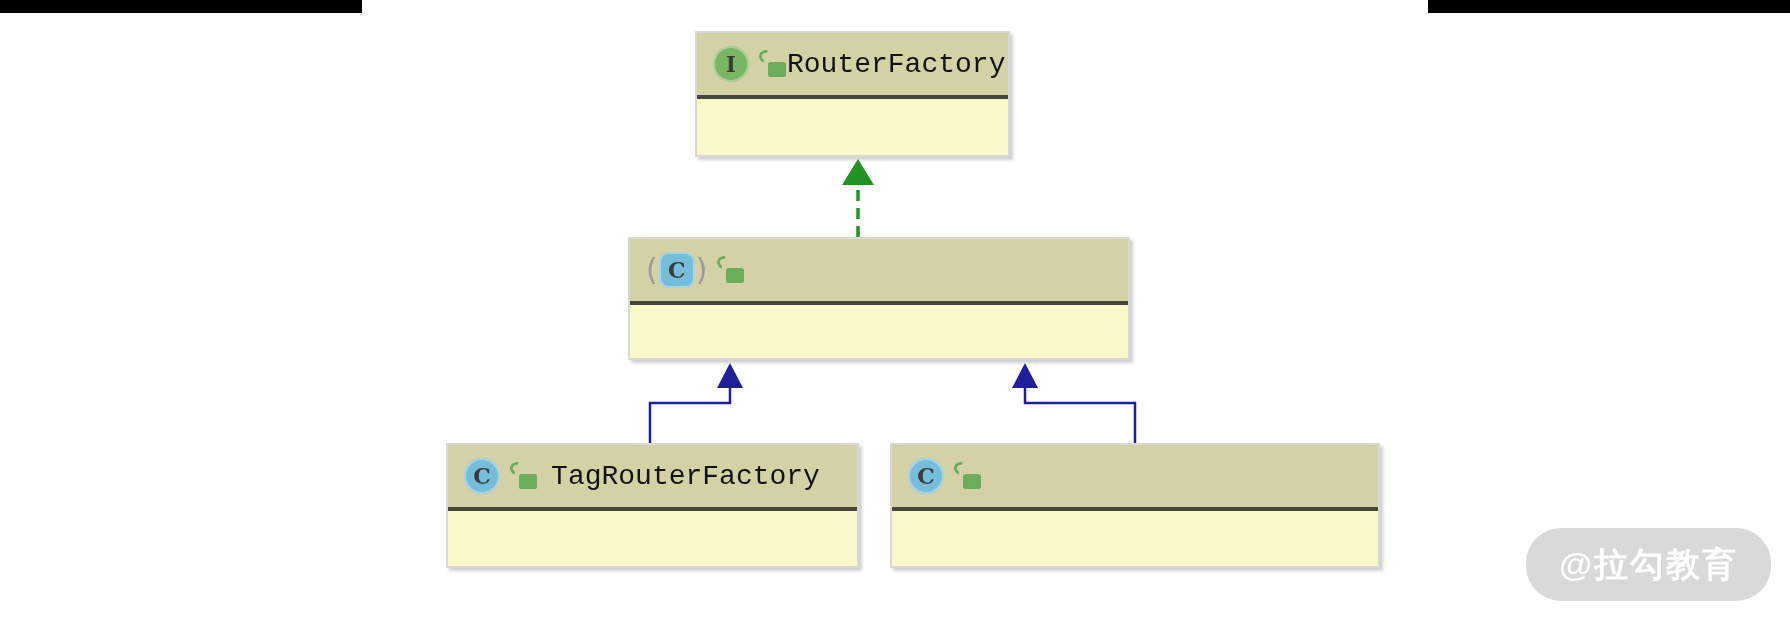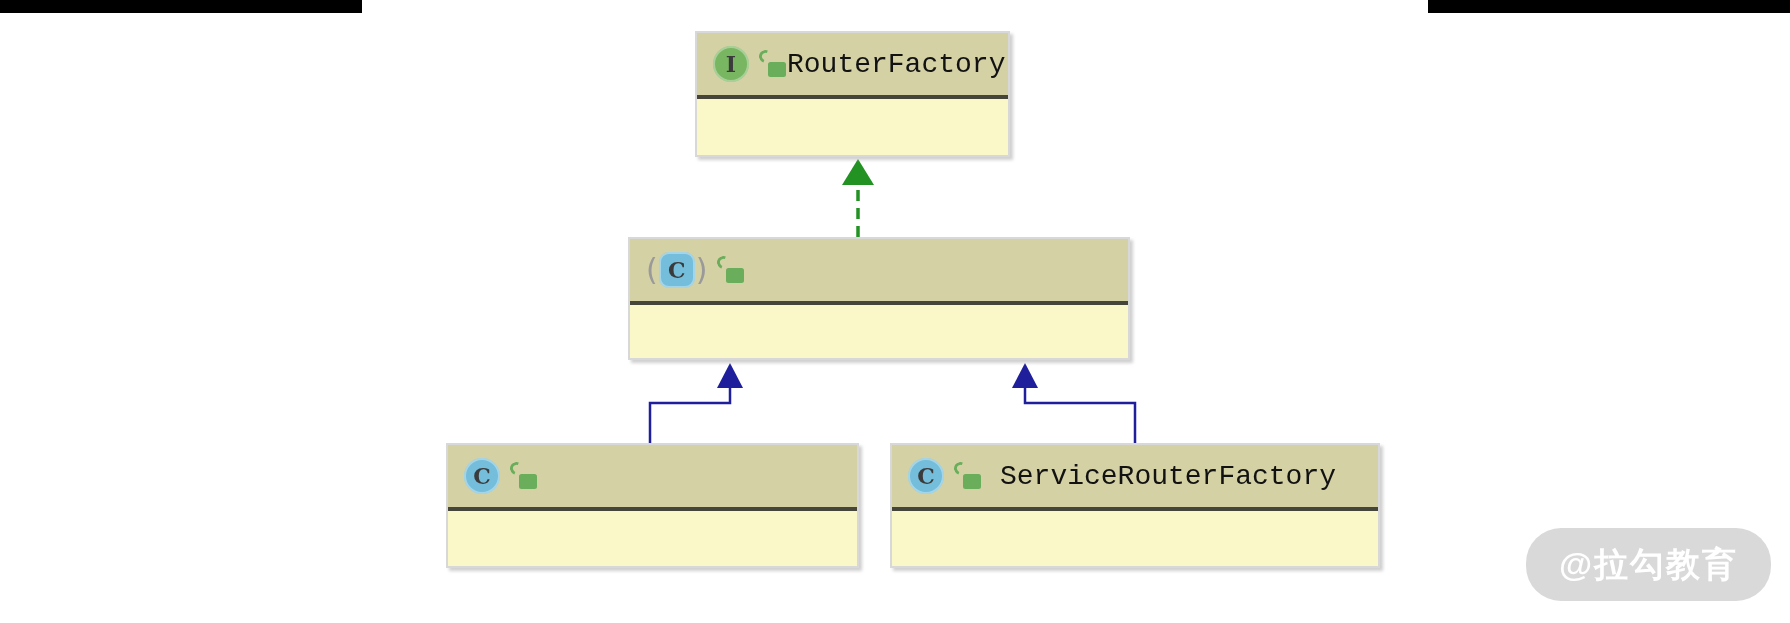--- a/index.html
+++ b/index.html
@@ -125,32 +125,32 @@
     <div class="uml-body"></div>
   </div>
 
   <div class="uml-node" id="node-tag">
     <div class="uml-header">
       <span class="type-icon class">C</span>
       <span class="lock-icon">
         <span class="shackle"></span>
           <span class="lock-body"></span>
       </span>
+      <span class="uml-name">TagRouterFactory</span>
     </div>
     <div class="uml-divider"></div>
     <div class="uml-body"></div>
   </div>
 
   <div class="uml-node" id="node-service">
     <div class="uml-header">
       <span class="type-icon class">C</span>
       <span class="lock-icon">
         <span class="shackle"></span>
           <span class="lock-body"></span>
       </span>
-      <span class="uml-name">ServiceRouterFactory</span>
     </div>
     <div class="uml-divider"></div>
     <div class="uml-body"></div>
   </div>
 
   <div class="watermark">@拉勾教育</div>
 </div>
 
 </body></html>

